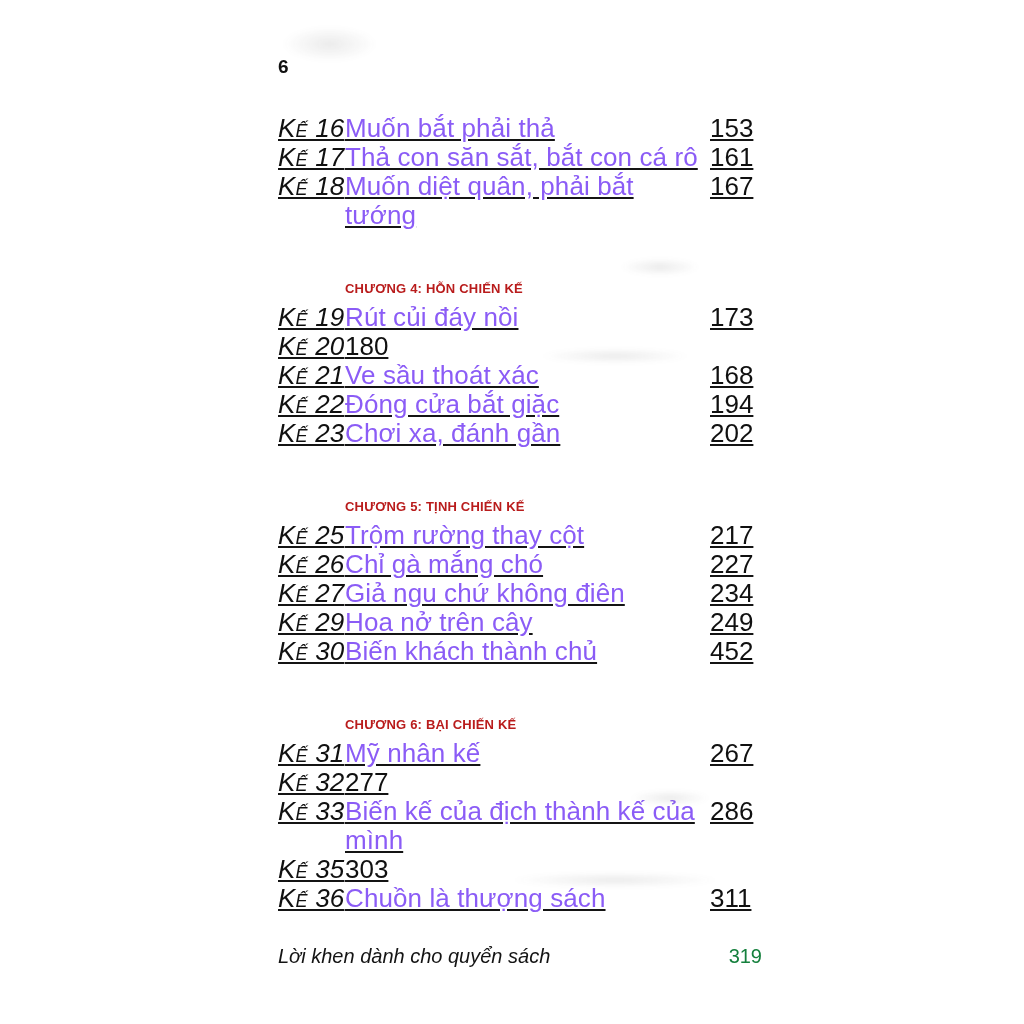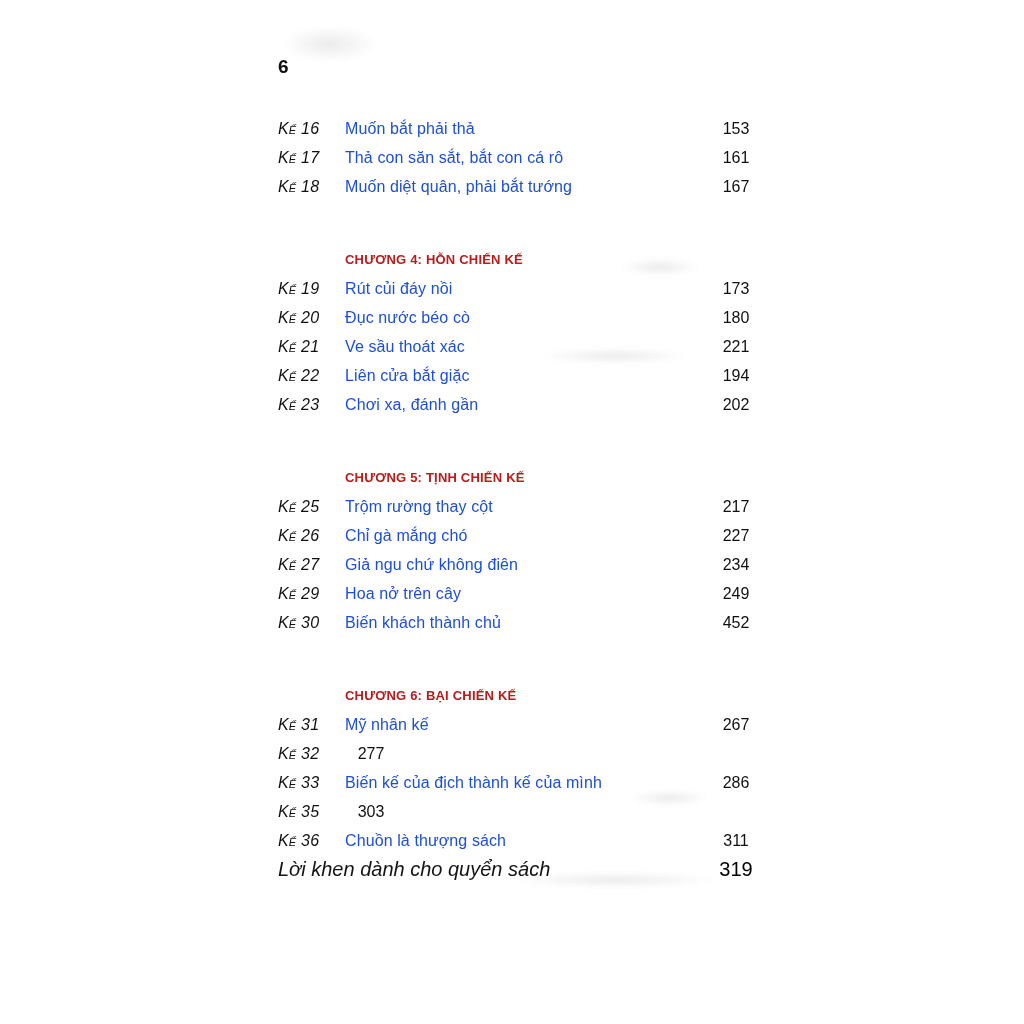--- a/index.html
+++ b/index.html
@@ -28,66 +28,68 @@
   .toc {
     position: absolute;
     left: 278px;
     top: 114px;
     width: 484px;
   }
   .row {
     display: flex;
     align-items: baseline;
     line-height: 29px;
-    font-size: 16px;
+    font-size: 26px;
+    text-decoration: underline;
   }
   .label {
     width: 67px;
     flex: 0 0 67px;
     font-style: italic;
     font-variant: small-caps;
     font-variant-caps: small-caps;
     letter-spacing: 0.2px;
     color: #101010;
   }
   .title {
     flex: 1 1 auto;
-    color: #1d4ed8;
+    color: #8b5cf6;
     letter-spacing: 0.1px;
   }
   .pageno {
     flex: 0 0 52px;
-    text-align: center;
+    text-align: left;
     color: #101010;
   }
   .heading {
     margin-left: 67px;
     margin-top: 44px;
     line-height: 29px;
     font-size: 13px;
     font-weight: bold;
     letter-spacing: 0.2px;
     color: #b91c1c;
   }
   .footer-row {
     display: flex;
     align-items: baseline;
+    margin-top: 29px;
     line-height: 29px;
     font-size: 20px;
   }
   .footer-label {
     flex: 1 1 auto;
     font-style: italic;
     color: #141414;
   }
   .footer-page {
     flex: 0 0 52px;
-    text-align: center;
+    text-align: right;
     font-style: normal;
-    color: #000000;
+    color: #15803d;
   }
   
   .smudge {
     position: absolute;
     pointer-events: none;
     background: radial-gradient(ellipse at center, rgba(60,60,60,0.10) 0%, rgba(60,60,60,0.0) 70%);
     filter: blur(2px);
   }
 </style>
 </head>
@@ -117,31 +119,30 @@
       </div>
       <div class="section">
         <div class="heading">CHƯƠNG 4: HỖN CHIẾN KẾ</div>
         <div class="row">
           <span class="label">Kế 19</span>
           <span class="title">Rút củi đáy nồi</span>
           <span class="pageno">173</span>
         </div>
         <div class="row">
           <span class="label">Kế 20</span>
-          <span class="title">Đục nước béo cò</span>
           <span class="pageno">180</span>
         </div>
         <div class="row">
           <span class="label">Kế 21</span>
           <span class="title">Ve sầu thoát xác</span>
-          <span class="pageno">221</span>
+          <span class="pageno">168</span>
         </div>
         <div class="row">
           <span class="label">Kế 22</span>
-          <span class="title">Liên cửa bắt giặc</span>
+          <span class="title">Đóng cửa bắt giặc</span>
           <span class="pageno">194</span>
         </div>
         <div class="row">
           <span class="label">Kế 23</span>
           <span class="title">Chơi xa, đánh gần</span>
           <span class="pageno">202</span>
         </div>
       </div>
       <div class="section">
         <div class="heading">CHƯƠNG 5: TỊNH CHIẾN KẾ</div>

